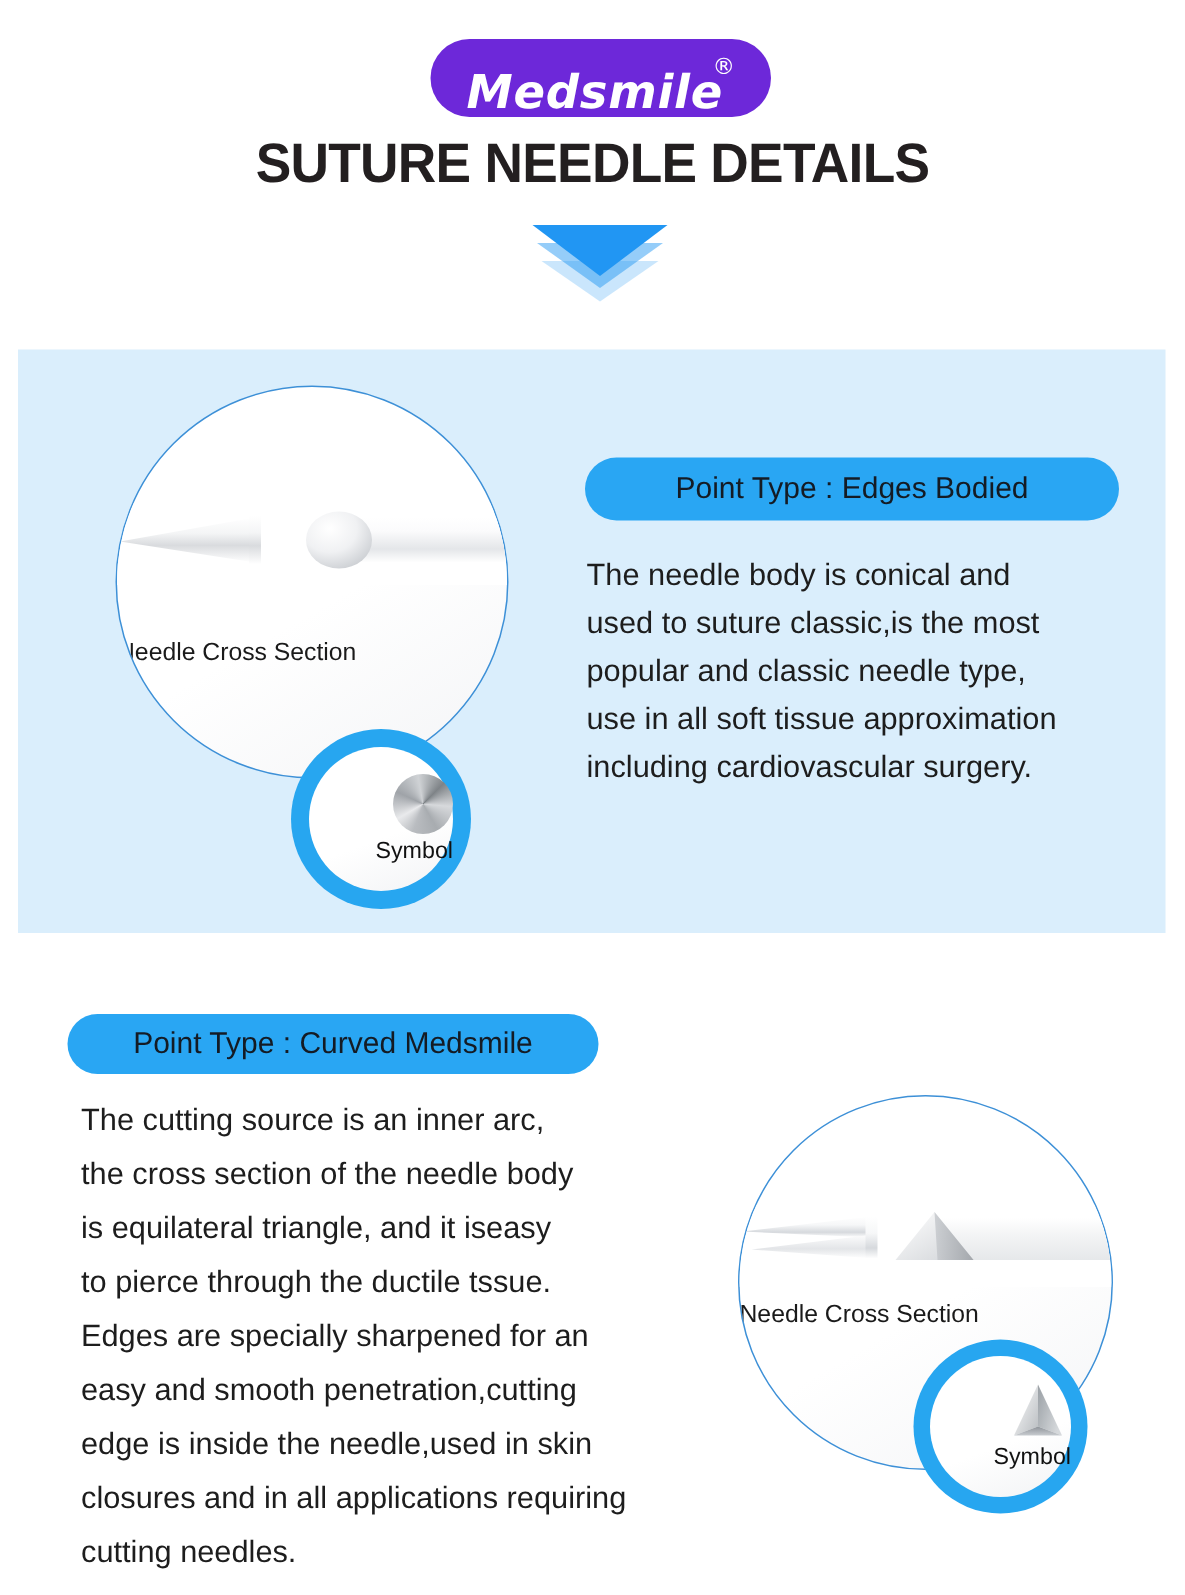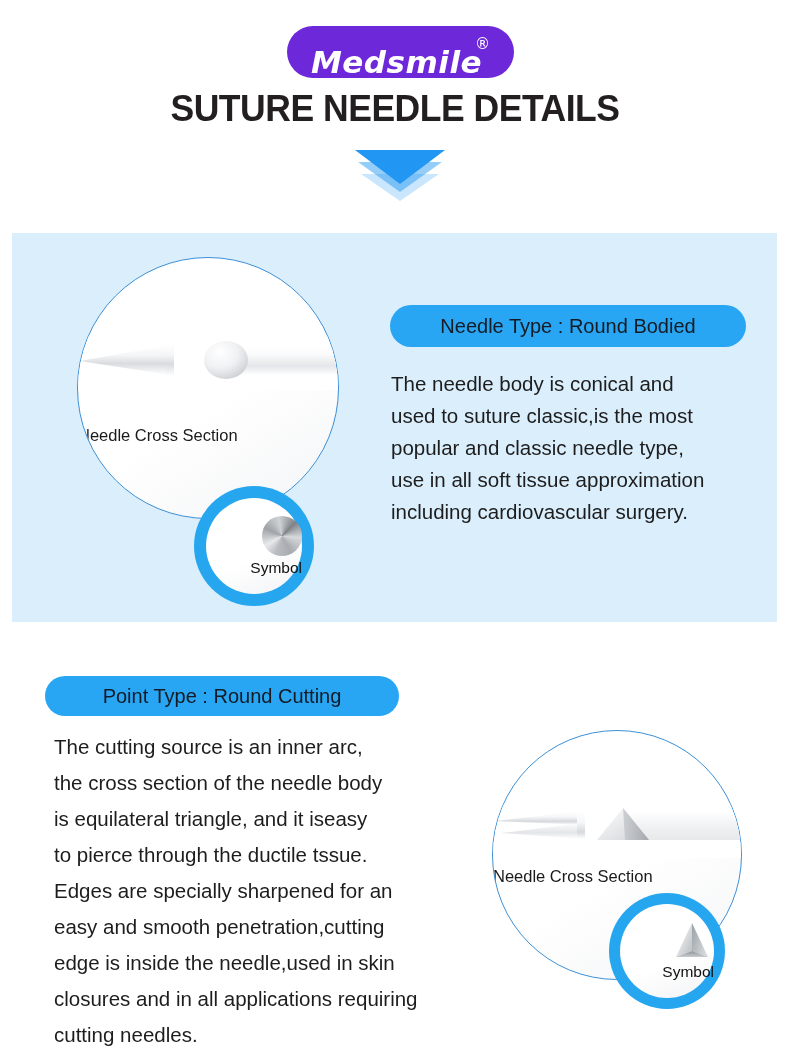--- a/index.html
+++ b/index.html
@@ -237,31 +237,31 @@
 </div>
 
 <div class="symbol-bubble" style="left:194px; top:486px; width:120px; height:120px;">
   <div class="symbol-inner" style="width:96px;height:96px;">
     <div class="sym-round" style="width:40px;height:40px;margin-bottom:3px;"></div>
     <div class="symbol-label">Symbol</div>
   </div>
 </div>
 
 <div class="badge" style="left:390px; top:305px; width:356px; height:42px;">
-  <span class="badge-text">Needle Type : Round Bodied</span>
+  <span class="badge-text">Point Type : Edges Bodied</span>
 </div>
 
 <div class="body-copy" style="left:391px; top:368px; width:380px;">The needle body is conical and
 used to suture classic,is the most
 popular and classic needle type,
 use in all soft tissue approximation
 including cardiovascular surgery.</div>
 
 <div class="badge" style="left:45px; top:676px; width:354px; height:40px;">
-  <span class="badge-text">Point Type : Round Cutting</span>
+  <span class="badge-text">Point Type : Curved Medsmile</span>
 </div>
 
 <div class="body-copy" style="left:54px; top:729px; width:450px; line-height:36px;">The cutting source is an inner arc,
 the cross section of the needle body
 is equilateral triangle, and it iseasy
 to pierce through the ductile tssue.
 Edges are specially sharpened for an
 easy and smooth penetration,cutting
 edge is inside the needle,used in skin
 closures and in all applications requiring

